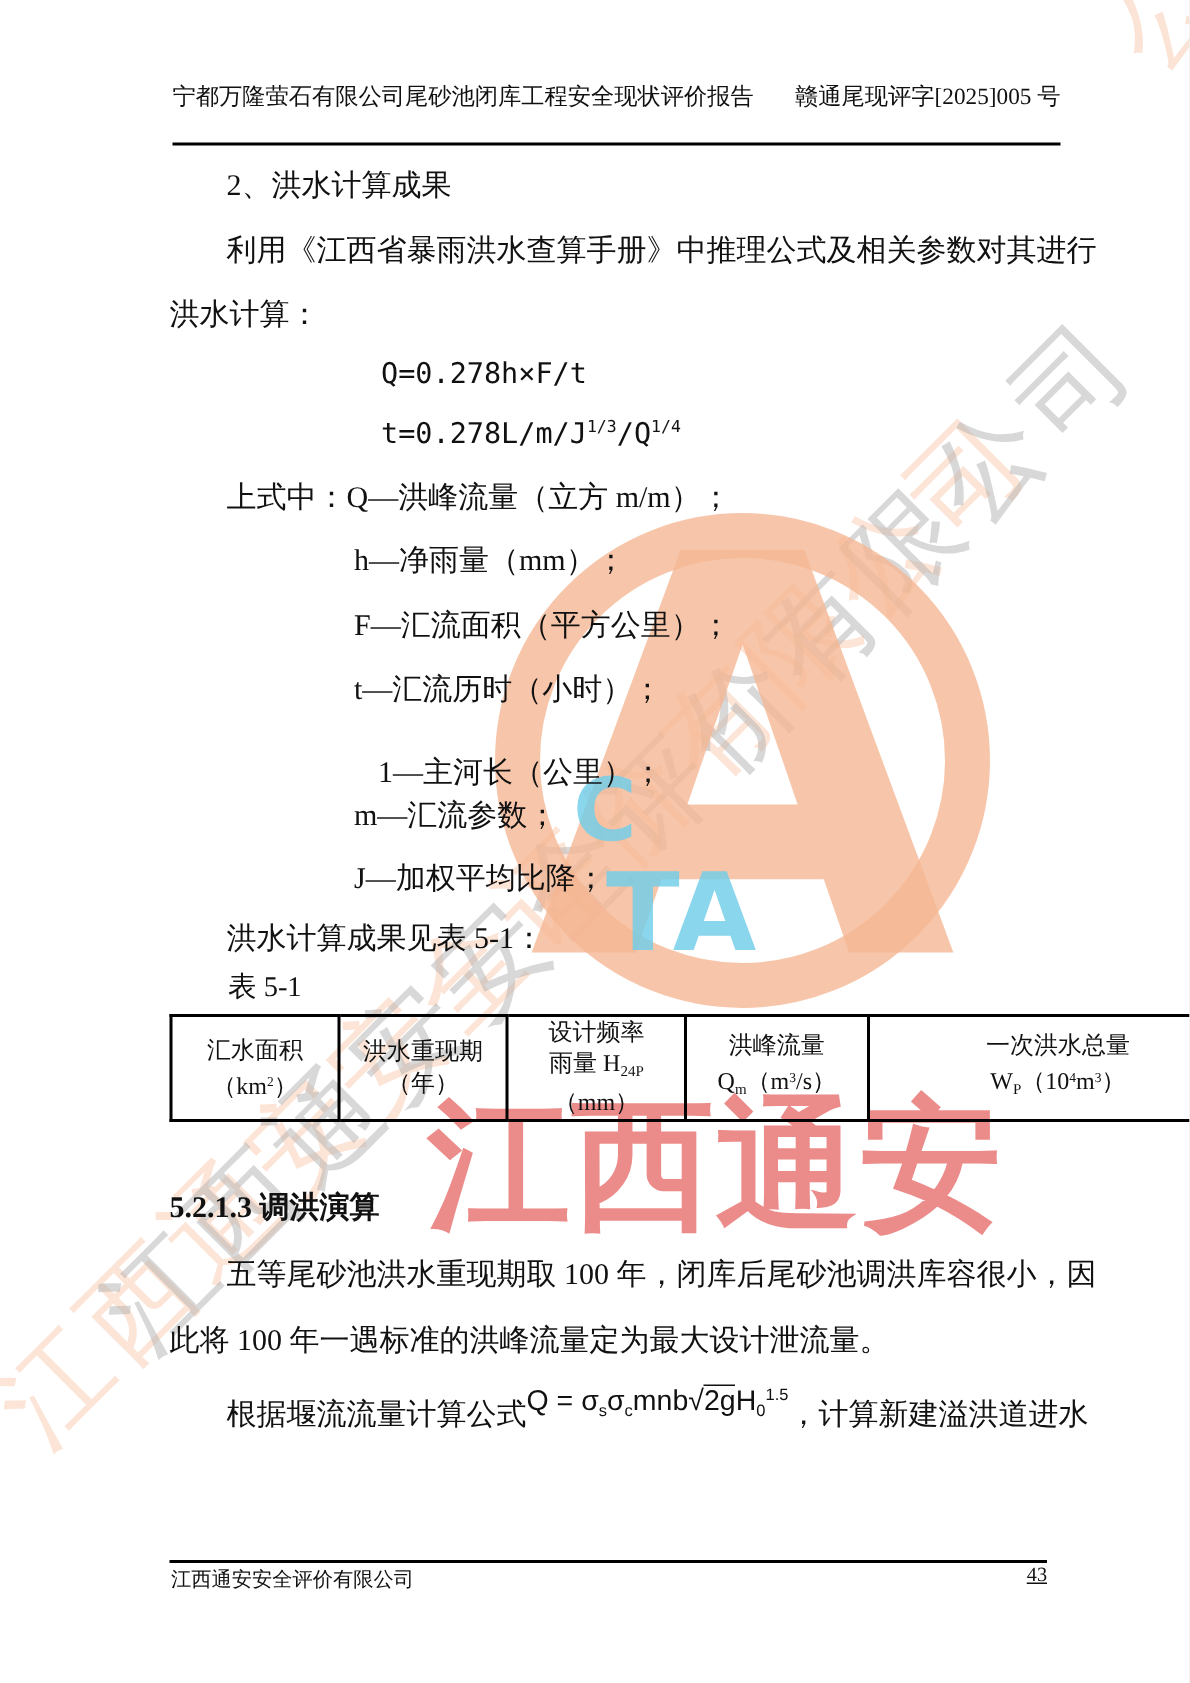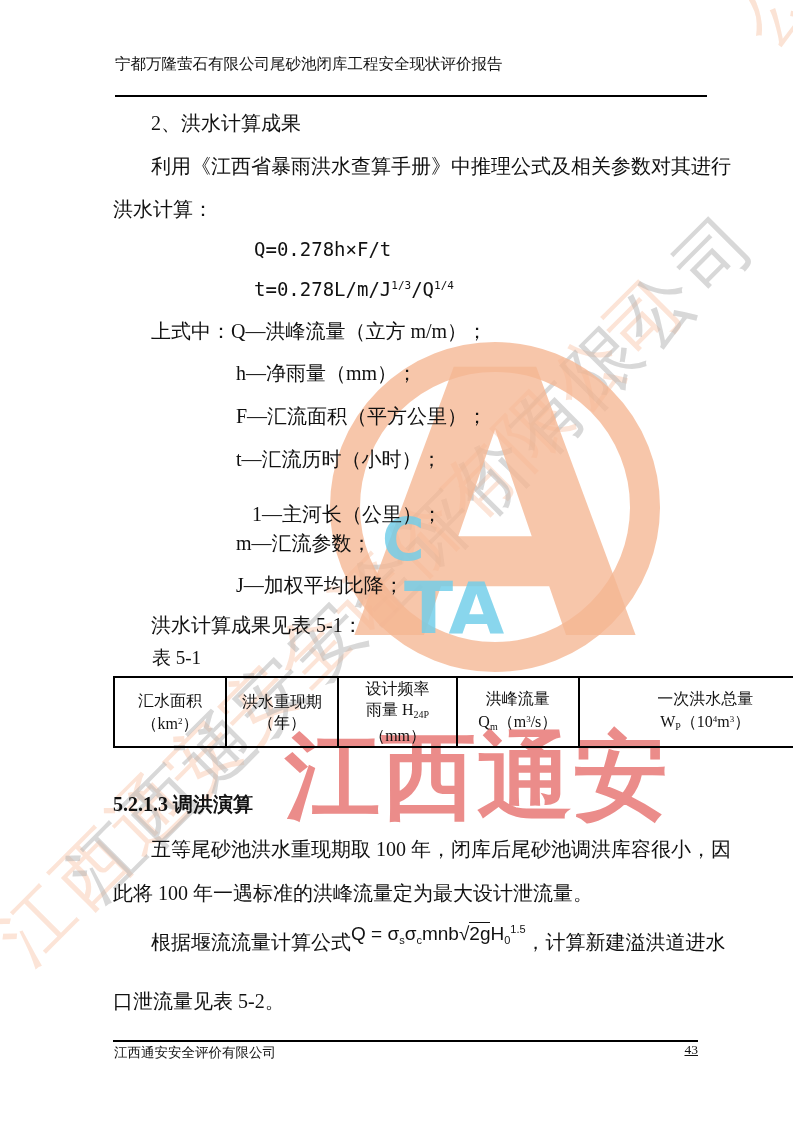--- a/index.html
+++ b/index.html
@@ -102,20 +102,21 @@
     <div class="wm-arc">C</div>
     <div class="wm-ta">TA</div>
     <div class="wm-red">江西通安</div>
     <div class="wm-corner">公</div>
   </div>
 
   <div class="content">
 
     <div class="hdr">
       <span>宁都万隆萤石有限公司尾砂池闭库工程安全现状评价报告</span>
+      <span>赣通尾现评字[2025]005 号</span>
     </div>
 
     <div class="line" style="left:151px;top:110px;">2、洪水计算成果</div>
 
     <div class="line" style="left:151px;top:153px;">利用《江西省暴雨洪水查算手册》中推理公式及相关参数对其进行</div>
     <div class="line" style="left:113px;top:196px;">洪水计算：</div>
 
     <div class="line mono" style="left:230px;top:238px;">Q=0.278h×F/t</div>
 
     <div class="line mono" style="left:230px;top:278px;">
@@ -171,20 +172,19 @@
       </table>
 
     <div class="heading">5.2.1.3 调洪演算</div>
 
     <div class="line" style="left:151px;top:836px;">五等尾砂池洪水重现期取 100 年，闭库后尾砂池调洪库容很小，因</div>
     <div class="line" style="left:113px;top:880px;">此将 100 年一遇标准的洪峰流量定为最大设计泄流量。</div>
 
     <div class="weir-line">
       <span>根据堰流流量计算公式</span><span class="weir-f"><span>Q = σ</span><sub class="f">s</sub><span>σ</span><sub class="f">c</sub><span>mnb</span><span>√</span><span class="rad">2g</span><span>H</span><sub class="f">0</sub><sup class="f">1.5</sup></span><span>，计算新建溢洪道进水</span>
     </div>
-    <div class="line" style="left:113px;top:988px;">口泄流量见表 5-2。</div>
 
     <div class="ftr-rule"></div>
     <div class="ftr-company">江西通安安全评价有限公司</div>
     <div class="ftr-page">43</div>
 
   </div>
 </div>
 
 </body></html>

